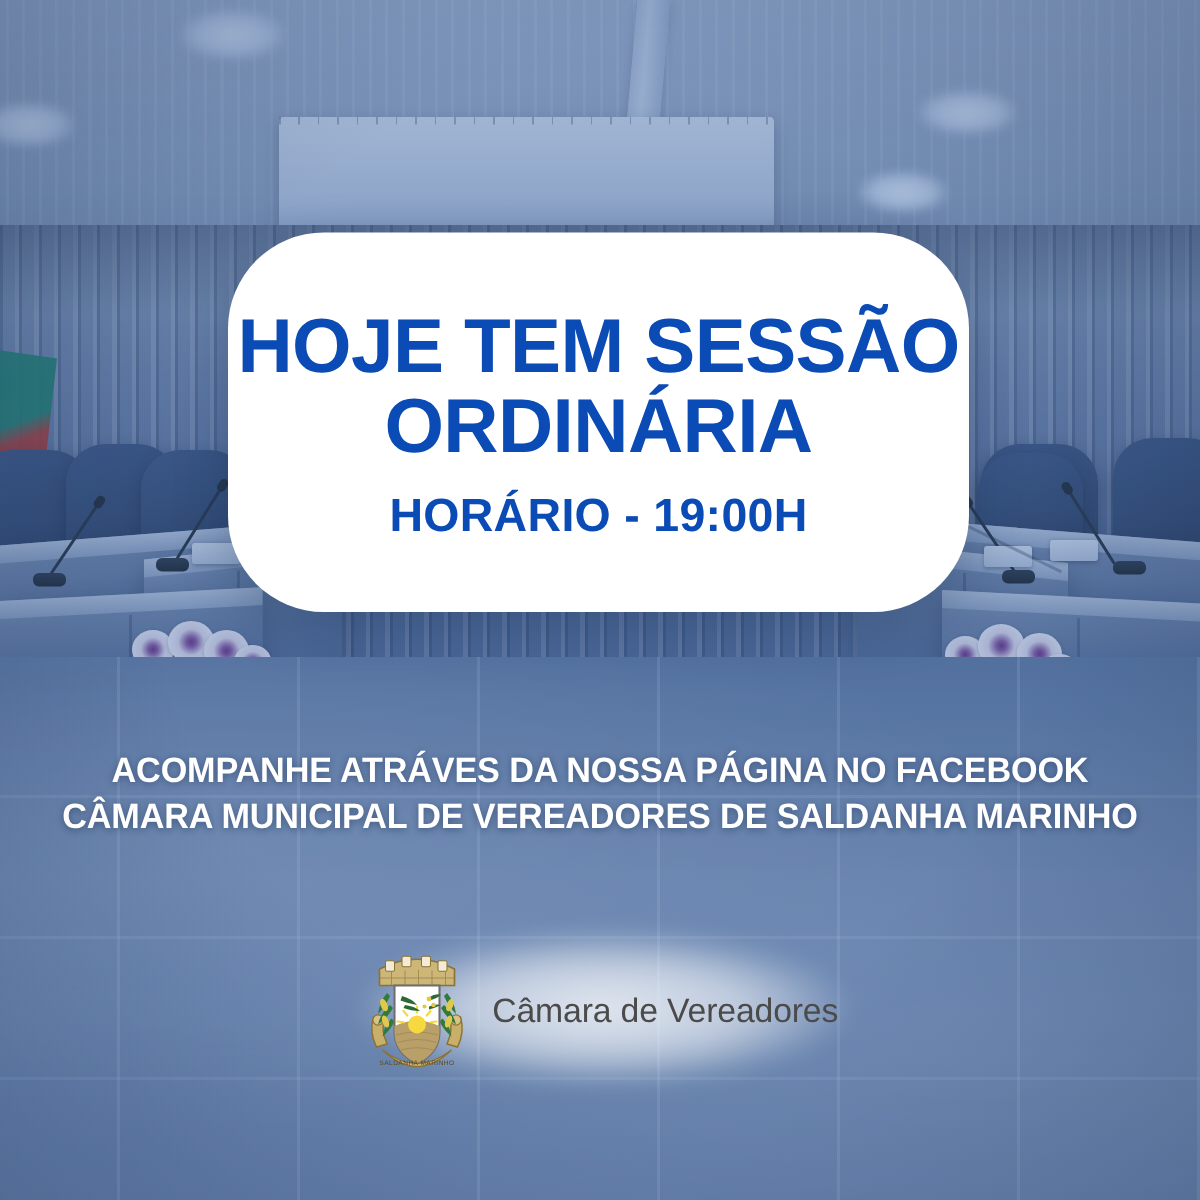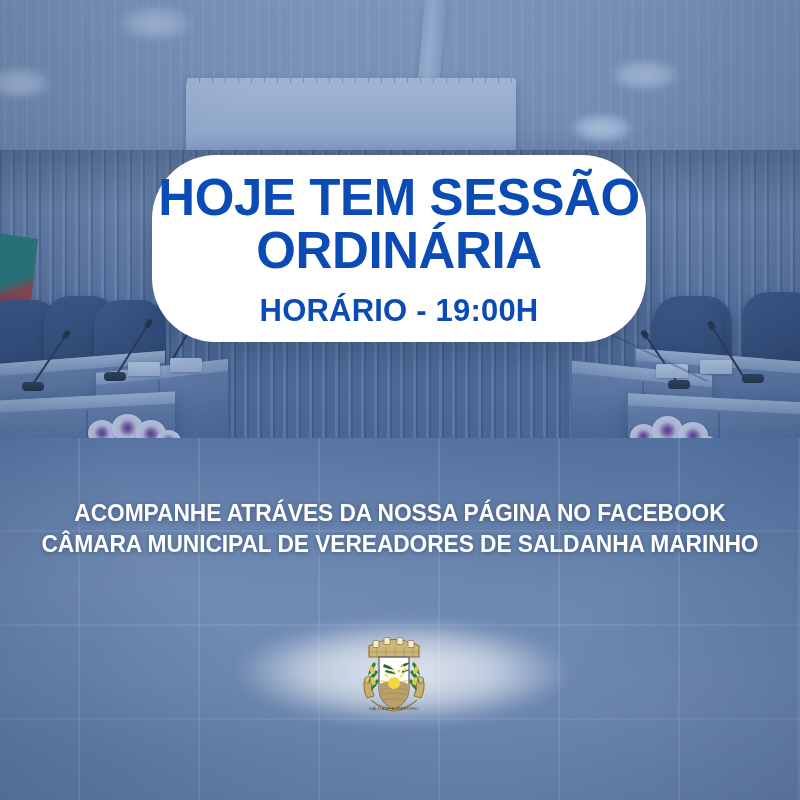--- a/index.html
+++ b/index.html
@@ -205,21 +205,21 @@
   }
   .vignette {
     position:absolute; inset:0;
     background: radial-gradient(ellipse at 50% 46%, rgba(0,0,0,0) 52%, rgba(20,38,70,.22) 100%);
   }
 
   
   .card {
     position: absolute;
     left: 152px; top: 155px;
-    width: 494px; height: 187px;
+    width: 494px; height: 253px;
     background: #ffffff;
     border-radius: 64px;
     box-shadow: 0 10px 34px rgba(18,38,72,.28);
     display: flex;
     flex-direction: column;
     align-items: center;
     justify-content: center;
     padding-top: 4px;
     box-sizing: border-box;
   }
@@ -479,16 +479,17 @@
           <circle cx="48" cy="44" r="1.5"></circle>
           <circle cx="42" cy="45" r="1.4"></circle>
         </g>
 
         <path d="M14 74 q23 18 46 0 q-23 22 -46 0 z" fill="#cdb778" stroke="#8c7335" stroke-width=".9"></path>
         <text x="37" y="84" text-anchor="middle" font-family="'Liberation Sans', sans-serif" font-size="4.4" fill="#5a4a20" letter-spacing=".3">SALDANHA MARINHO</text>
       </svg>
     </div>
 
     <div class="logo-text">
+      <div>Câmara de Vereadores</div>
     </div>
   </div>
 
 </div>
 
 </body></html>

